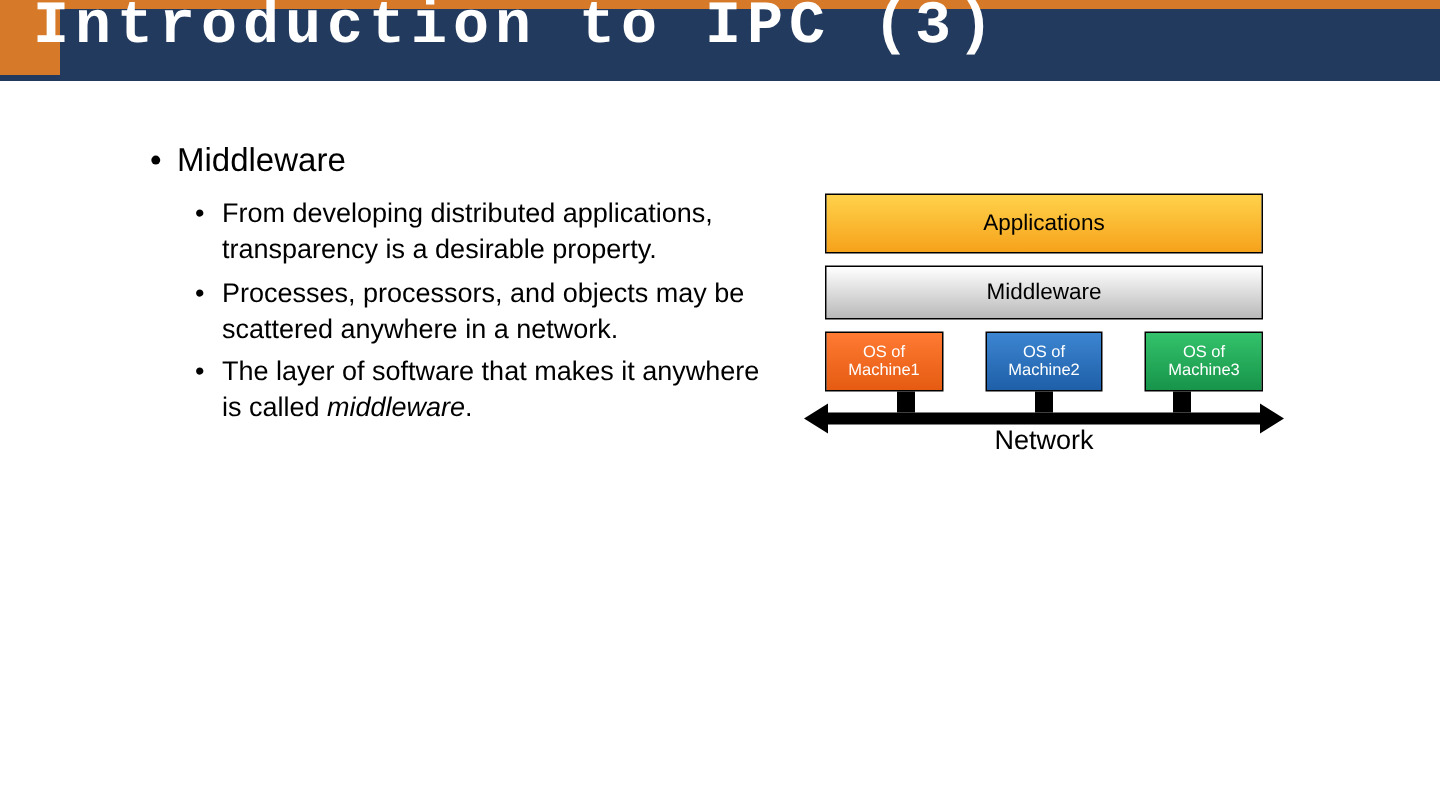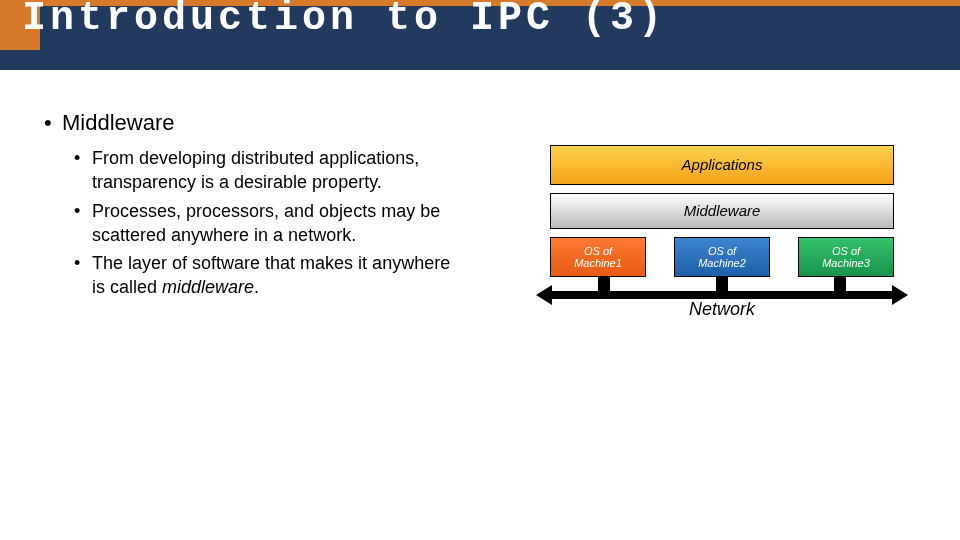--- a/index.html
+++ b/index.html
@@ -6,21 +6,21 @@
     margin: 0;
     padding: 0;
     width: 960px;
     height: 540px;
     background: #ffffff;
     font-family: "Malgun Gothic", "Segoe UI", Arial, sans-serif;
     overflow: hidden;
   }
   .title-bar {
     position: relative;
-    height: 70px;
+    height: 54px;
     background: #223a5e;
     border-top: 6px solid #d67a2a;
     box-sizing: border-box;
   }
   .title-accent {
     position: absolute;
     left: 0; top: 0;
     width: 40px;
     height: 44px;
     background: #d67a2a;
@@ -30,21 +30,21 @@
     left: 22px;
     top: -10px;
     color: #ffffff;
     font-size: 40px;
     letter-spacing: 4px;
     font-family: "Courier New", monospace;
     font-weight: 600;
   }
   .content {
     position: relative;
-    padding: 40px 60px 0 62px;
+    padding: 40px 60px 0 118px;
   }
   .bullet-l1 {
     position: relative;
     font-size: 22px;
     color: #000;
     margin-bottom: 10px;
   }
   .bullet-l1::before {
     content: "•";
     position: absolute;
@@ -70,22 +70,21 @@
   }
   .bullet-l2 em {
     font-style: italic;
   }
 
   
   .diagram {
     position: absolute;
     left: 550px;
     top: 75px;
-    width: 344px;
-    font-style: italic;
+    width: 292px;
   }
   .layer {
     border: 1px solid #000;
     text-align: center;
     font-size: 15px;
     box-sizing: border-box;
   }
   .app-layer {
     height: 40px;
     line-height: 38px;

